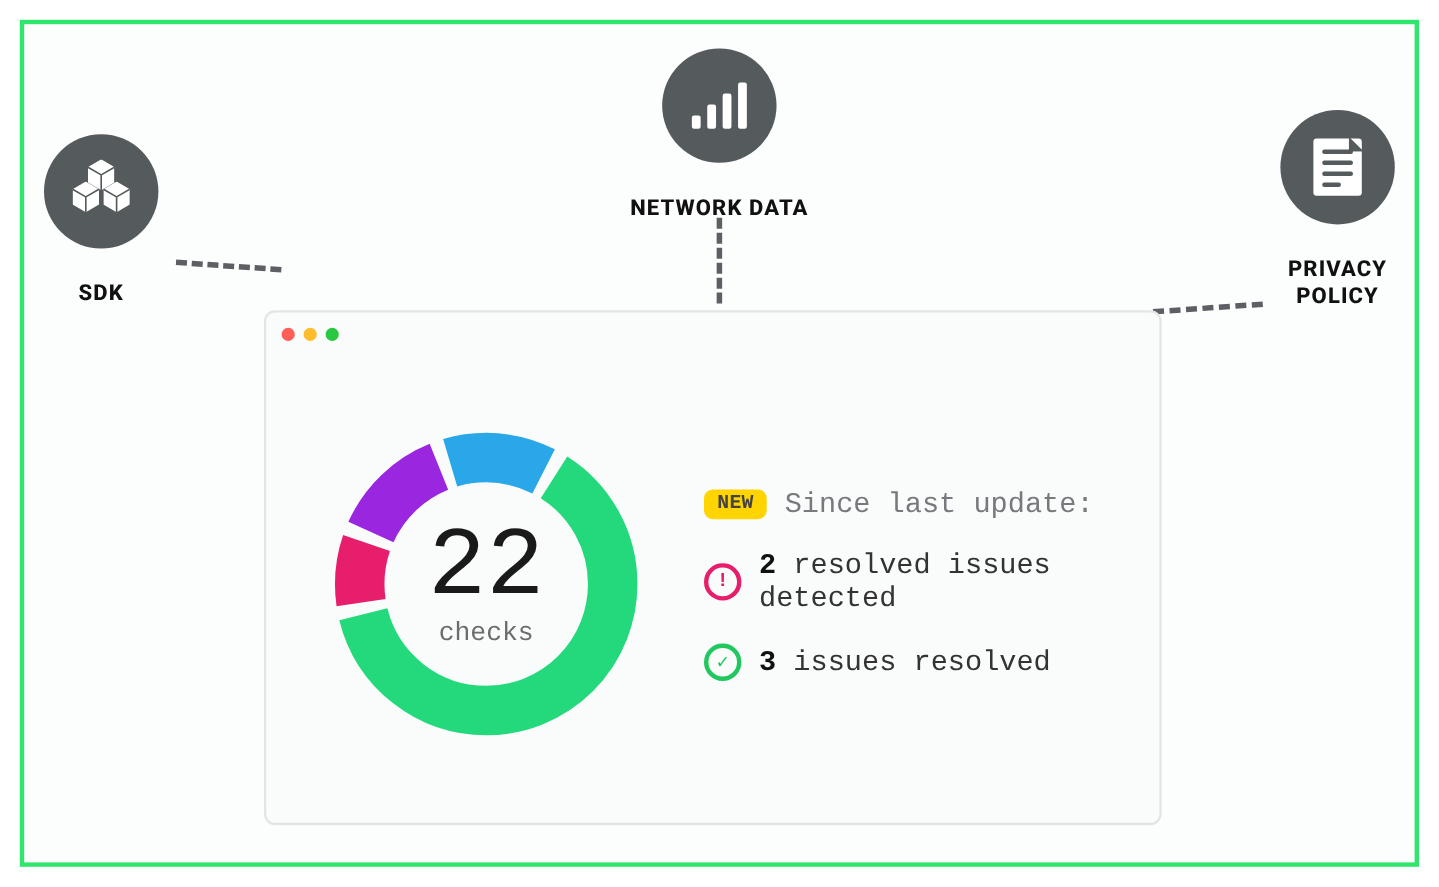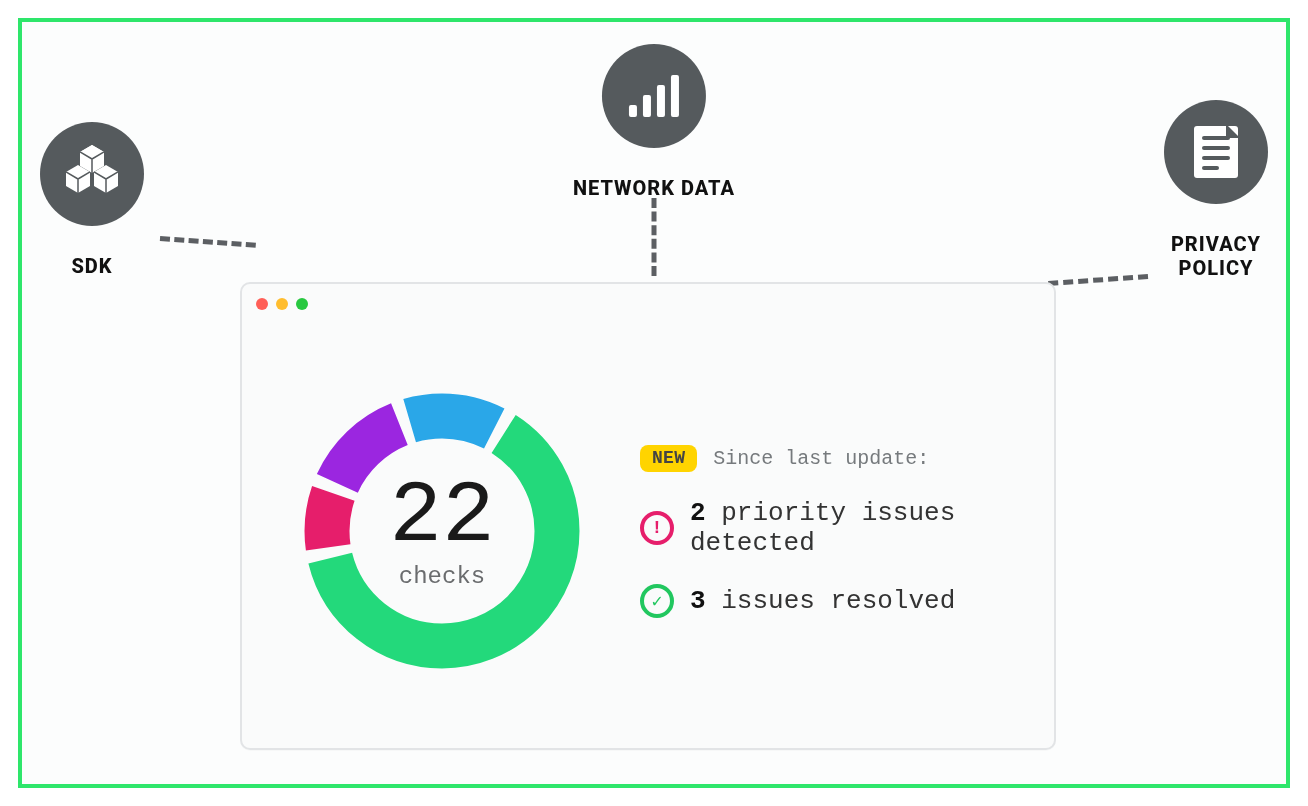--- a/index.html
+++ b/index.html
@@ -159,21 +159,21 @@
     gap: 26px;
     font-size: 26px;
     color:#333;
   }
   .row { display:flex; align-items:center; gap:16px; }
   .badge-new {
     background:#ffd400; color:#444; font-weight:800;
     padding: 3px 12px 4px; border-radius:8px;
     font-size:18px; letter-spacing:.3px;
   }
-  .since { color:#767a7d; font-size:20px; }
+  .since { color:#767a7d; font-size:26px; }
 
   .issue-icon {
     width:34px; height:34px; border-radius:50%;
     border: 4px solid;
     display:flex; align-items:center; justify-content:center;
     flex:0 0 auto;
     font-weight:900;
     font-size:18px;
   }
   .issue-icon.alert { border-color:#e61e6b; color:#e61e6b; }
@@ -268,21 +268,21 @@
 
       <div class="details">
         <div class="row">
           <span class="badge-new">NEW</span>
           <span class="since">Since last update:</span>
         </div>
         <div class="row">
           <span class="issue-icon alert">!</span>
           <span class="issue-text">
             <b>2</b>
-            <span>priority issues detected</span>
+            <span>resolved issues detected</span>
           </span>
         </div>
         <div class="row">
           <span class="issue-icon ok">✓</span>
           <span class="issue-text">
             <b>3</b>
             <span>issues resolved</span>
           </span>
         </div>
       </div>

